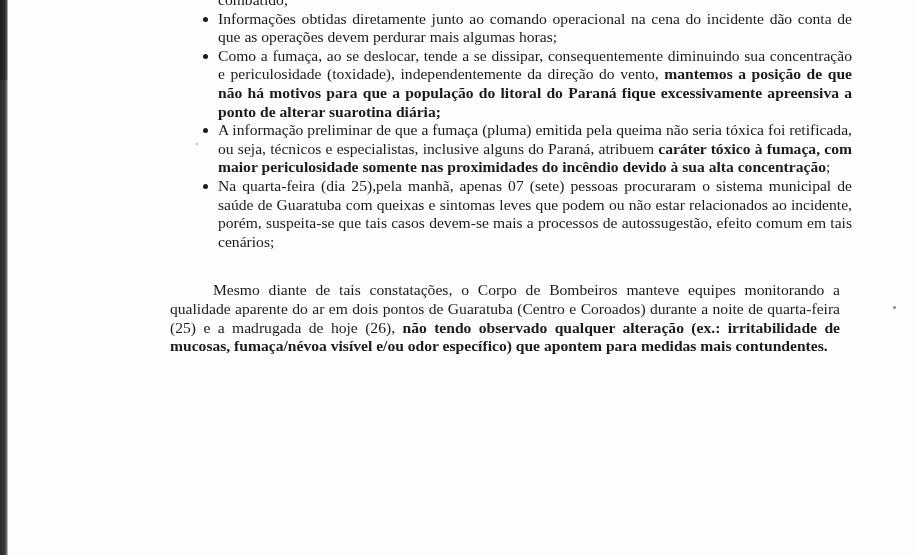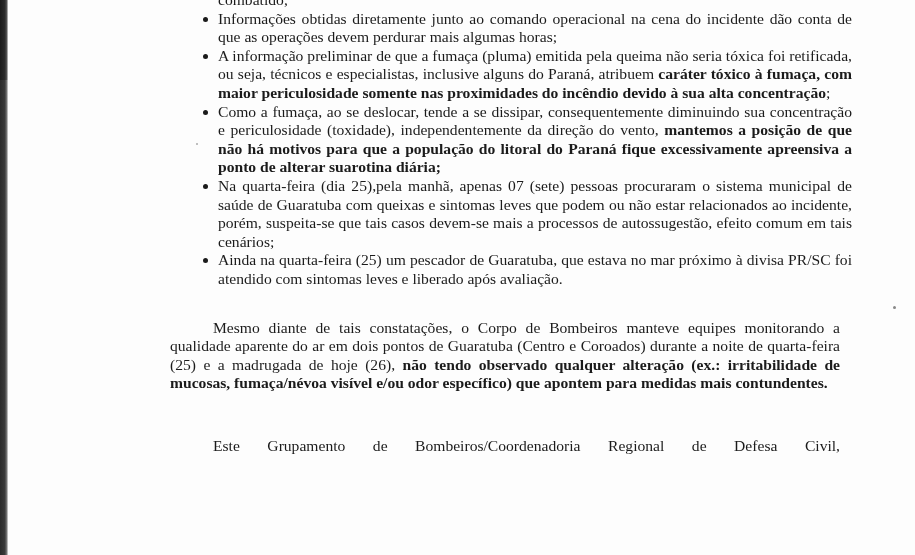--- a/index.html
+++ b/index.html
@@ -89,41 +89,34 @@
   <div class="text-block">
     <div class="cont">combatido;</div>
 
     <ul class="bullets">
       <li>
         <span class="dot"></span>
         <span>Informações obtidas diretamente junto ao comando operacional na cena do incidente dão conta de que as operações devem perdurar mais algumas horas;</span>
       </li>
       <li>
         <span class="dot"></span>
+        <span>Como a fumaça, ao se deslocar, tende a se dissipar, consequentemente diminuindo sua concentração e periculosidade (toxidade), independentemente da direção do vento, </span><b>mantemos a posição de que não há motivos para que a população do litoral do Paraná fique excessivamente apreensiva a ponto de alterar suarotina diária;</b>
+      </li>
+      <li>
+        <span class="dot"></span>
         <span>A informação preliminar de que a fumaça (pluma) emitida pela queima não seria tóxica foi retificada, ou seja, técnicos e especialistas, inclusive alguns do Paraná, atribuem </span><b>caráter tóxico à fumaça, com maior periculosidade somente nas proximidades do incêndio devido à sua alta concentração</b><span>;</span>
       </li>
       <li>
         <span class="dot"></span>
-        <span>Como a fumaça, ao se deslocar, tende a se dissipar, consequentemente diminuindo sua concentração e periculosidade (toxidade), independentemente da direção do vento, </span><b>mantemos a posição de que não há motivos para que a população do litoral do Paraná fique excessivamente apreensiva a ponto de alterar suarotina diária;</b>
-      </li>
-      <li>
-        <span class="dot"></span>
         <span>Na quarta-feira (dia 25),pela manhã, apenas 07 (sete) pessoas procuraram o sistema municipal de saúde de Guaratuba com queixas e sintomas leves que podem ou não estar relacionados ao incidente, porém, suspeita-se que tais casos devem-se mais a processos de autossugestão, efeito comum em tais cenários;</span>
-      </li>
-      <li>
-        <span class="dot"></span>
-        <span>Ainda na quarta-feira (25) um pescador de Guaratuba, que estava no mar próximo à divisa PR/SC foi atendido com sintomas leves e liberado após avaliação.</span>
       </li>
     </ul>
 
     <div class="gap1"></div>
 
     <p class="para">
       <span>Mesmo diante de tais constatações, o Corpo de Bombeiros manteve equipes monitorando a qualidade aparente do ar em dois pontos de Guaratuba (Centro e Coroados) durante a noite de quarta-feira (25) e a madrugada de hoje (26), </span><b>não tendo observado qualquer alteração (ex.: irritabilidade de mucosas, fumaça/névoa visível e/ou odor específico) que apontem para medidas mais contundentes.</b>
     </p>
 
     <div class="gap2"></div>
 
-    <p class="para" style="text-align:justify; text-align-last:justify;">
-      <span>Este Grupamento de Bombeiros/Coordenadoria Regional de Defesa Civil,</span>
-    </p>
   </div>
 </div>
 
 </body></html>

